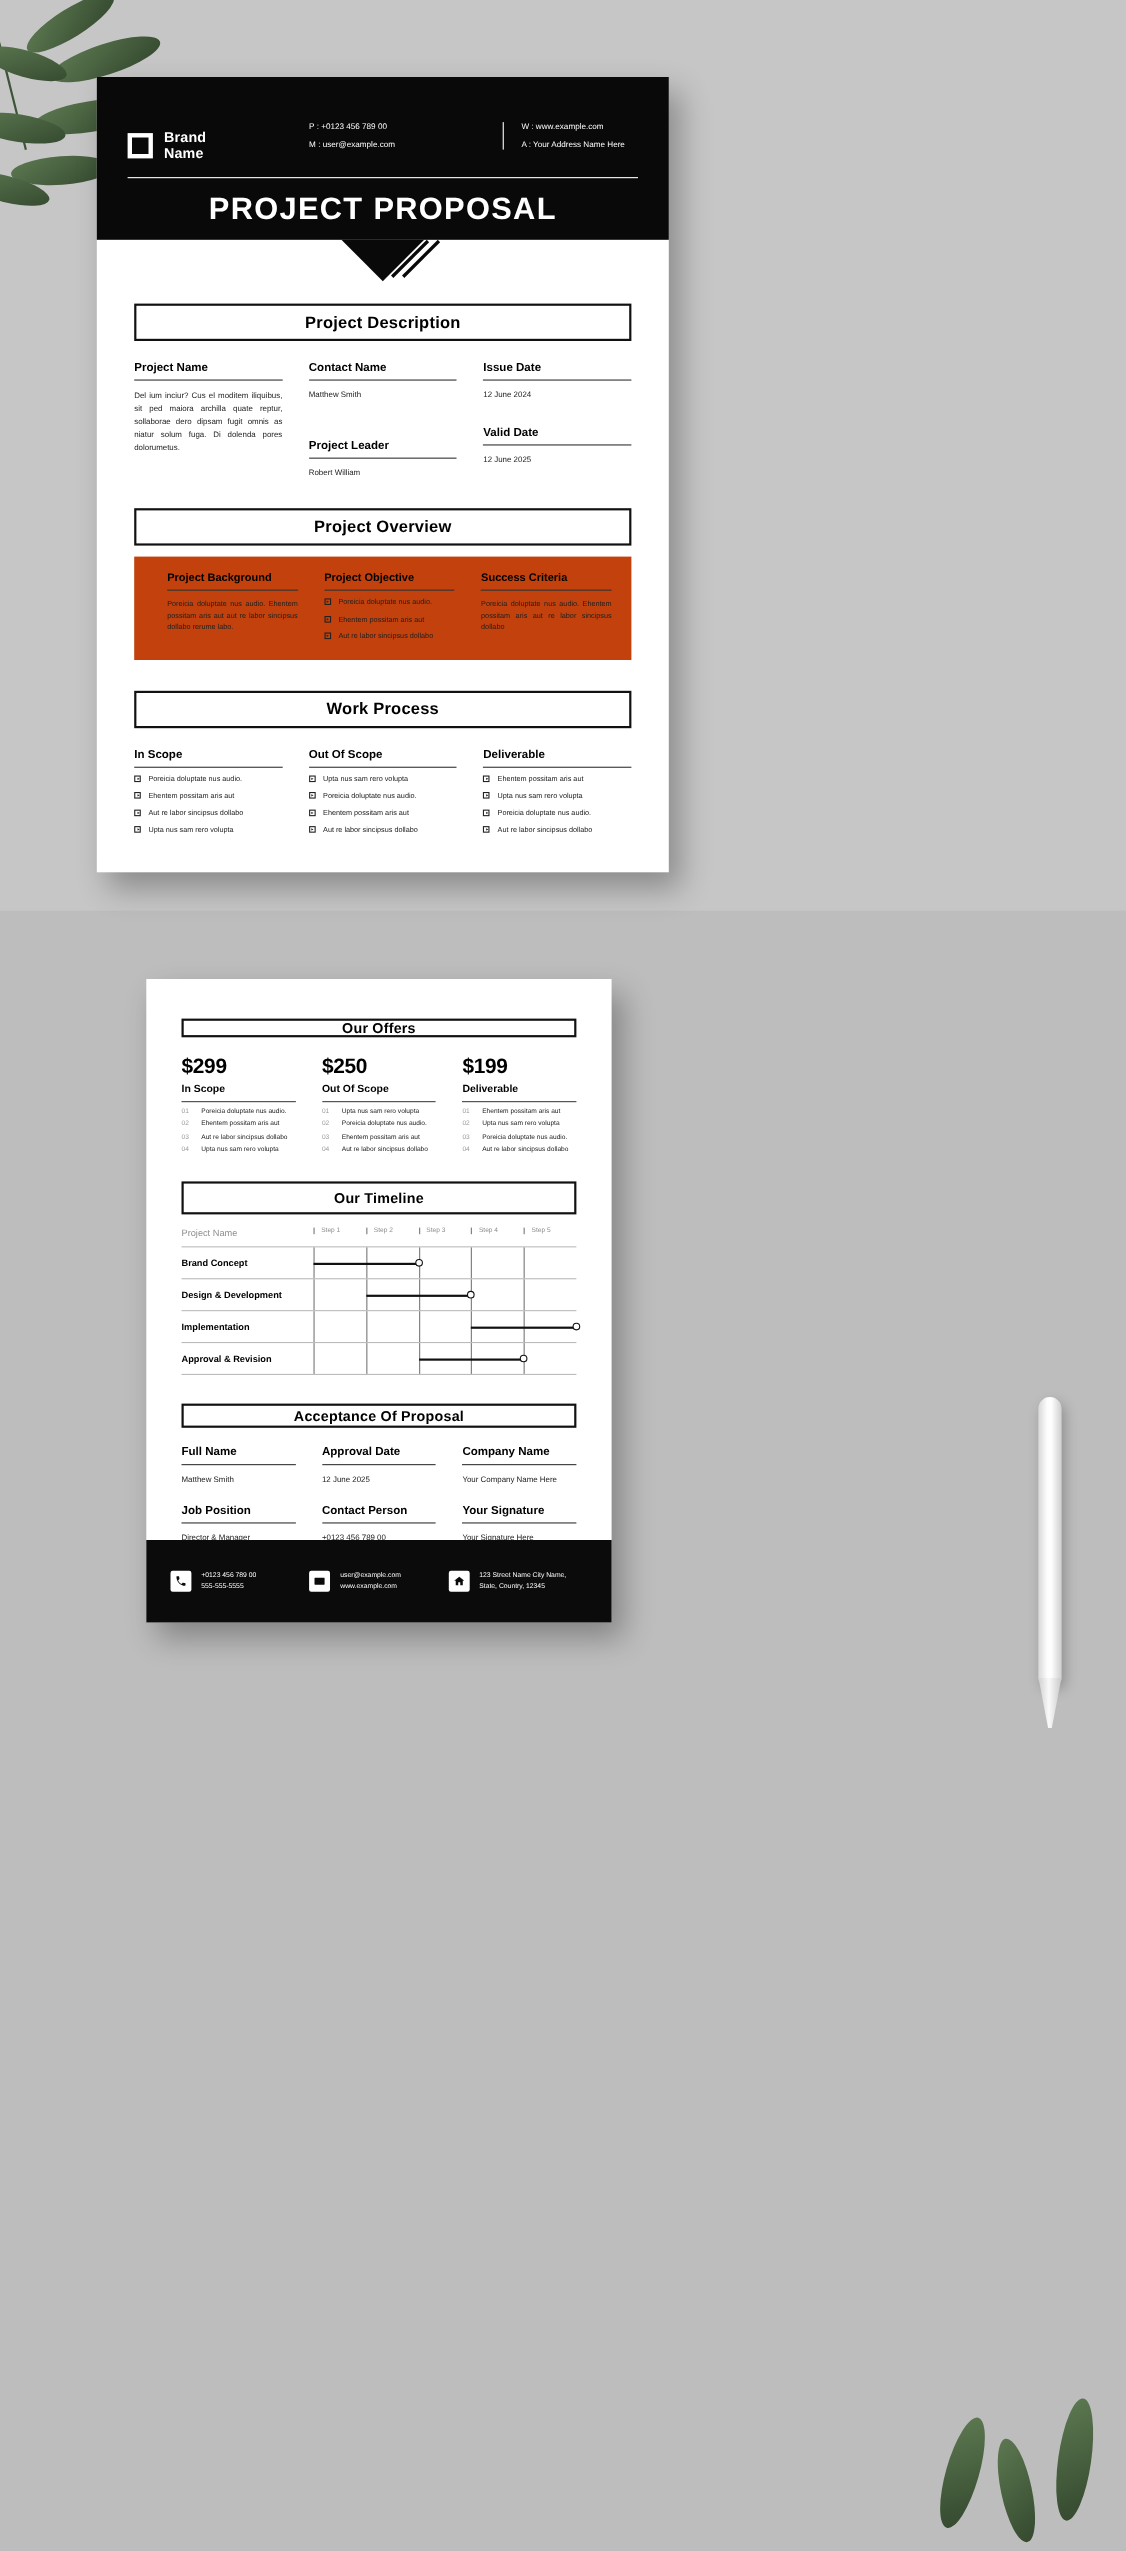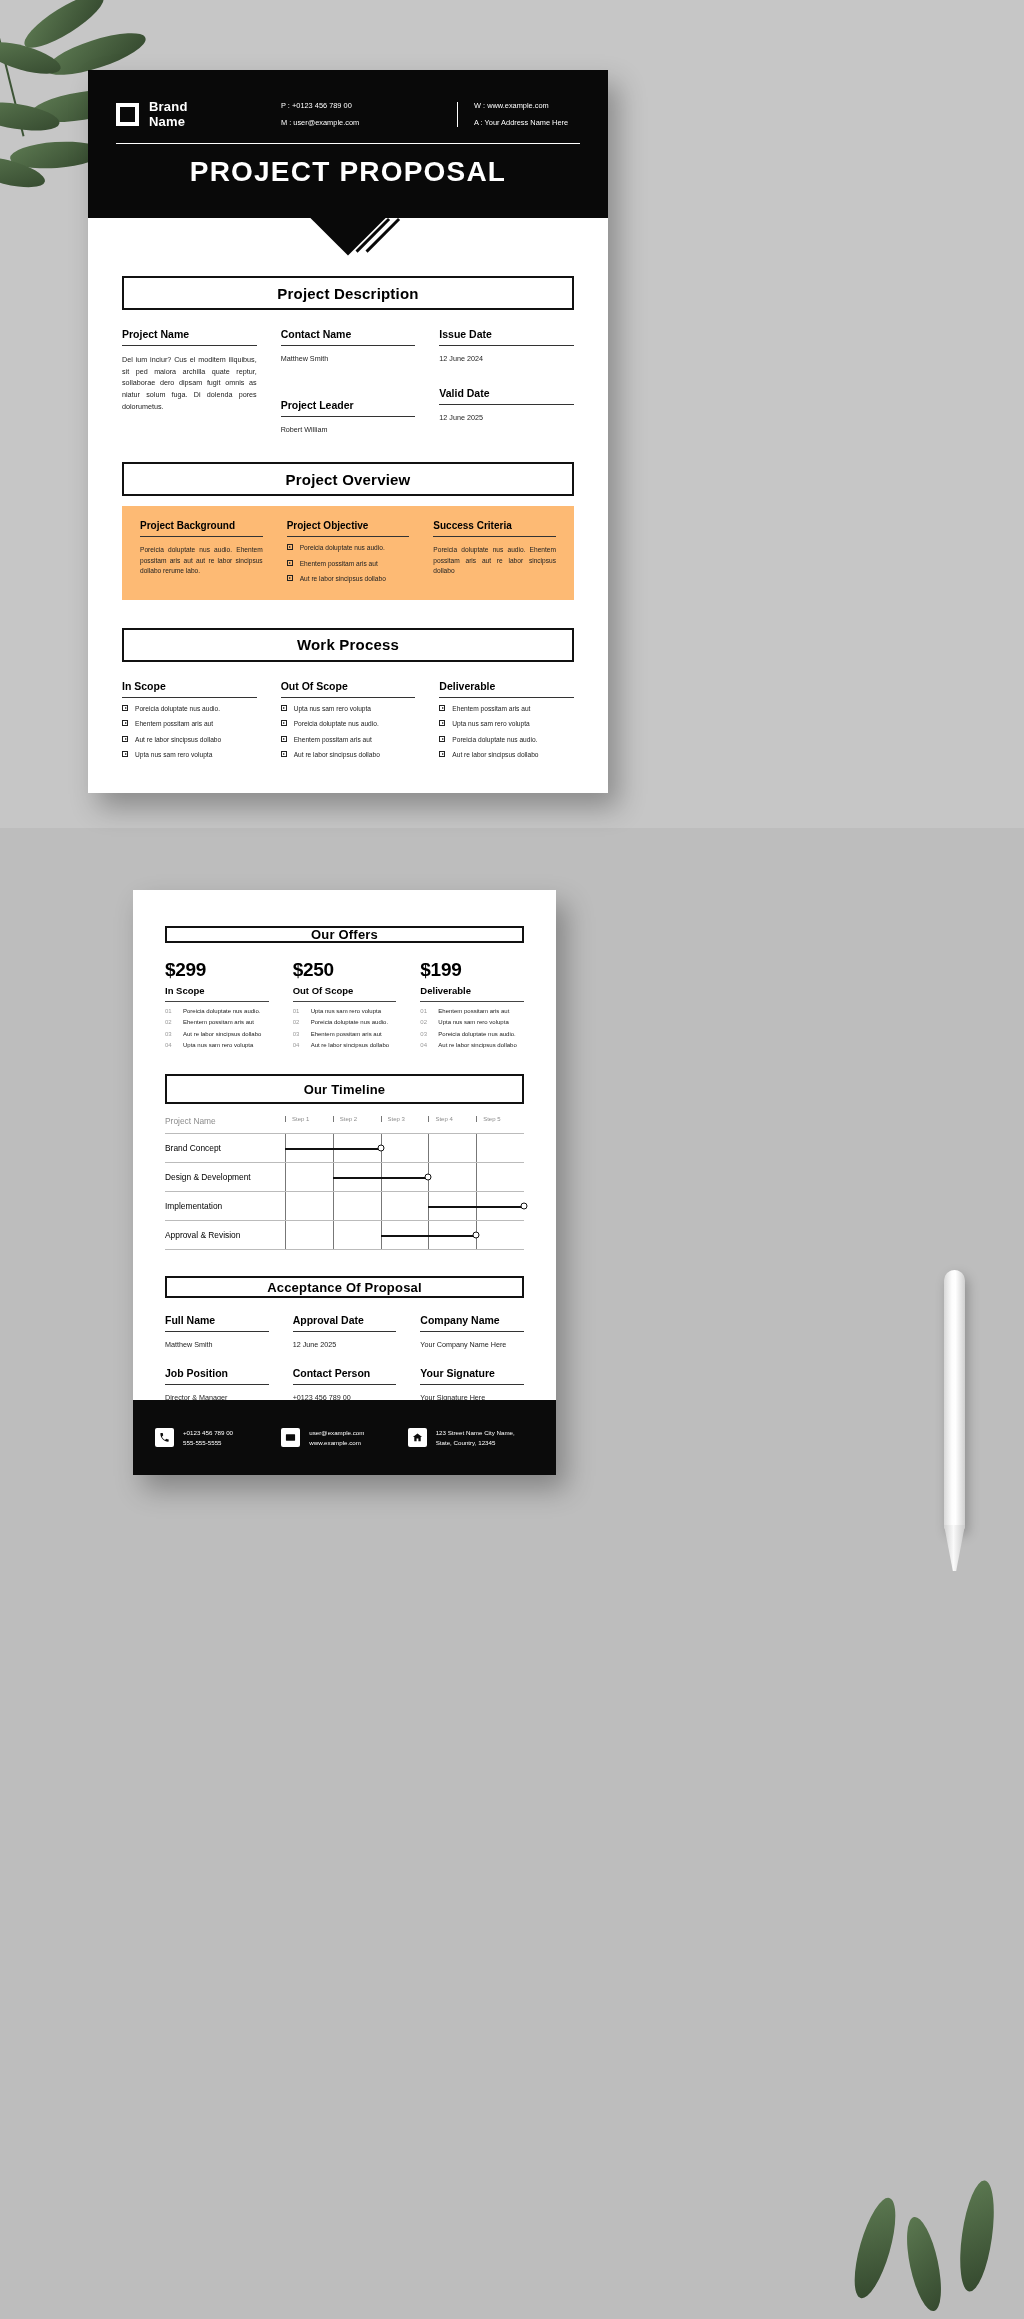--- a/index.html
+++ b/index.html
@@ -18,21 +18,21 @@
   .stem { position:absolute; background:#3d5436; }
 
   
   .page { position:absolute; background:#fff; box-shadow: 10px 14px 26px rgba(0,0,0,.30); }
   #page1 { left:88px; top:70px; width:520px; height:723px; }
   #page2 { left:133px; top:890px; width:423px; height:585px; }
 
   
   .hdr { background:#090909; color:#fff; padding:30px 28px 0 28px; height:148px; position:relative;}
   .hdr-top { display:flex; align-items:center; }
-  .brand { display:flex; align-items:center; gap:10px; width:165px; }
+  .brand { display:flex; align-items:center; gap:10px; width:165px;margin-top:18px; }
   .brand-sq { width:23px; height:23px; border:4px solid #fff; flex:none; }
   .brand-name { font-size:13px; font-weight:bold; line-height:1.12; letter-spacing:.2px;}
   .contact-cols { display:flex; flex:1; font-size:7.4px; line-height:1.1; }
   .cc { display:flex; flex-direction:column; gap:9px; }
   .cc1 { width:160px; }
   .divider-v { width:1px; background:#fff; margin:0 16px; align-self:stretch; }
   .hdr-rule { height:1px; background:#fff; margin:14px 0 0 0; }
   .hdr-title { text-align:center; font-size:28px; font-weight:bold; letter-spacing:1.2px; margin-top:12px; }
 
   
@@ -43,39 +43,39 @@
   
   .sec-title-box { border:2px solid #111; height:34px; display:flex; align-items:center; justify-content:center;
                    font-size:15px; font-weight:bold; letter-spacing:.2px; }
   .body1 { padding:0 34px; }
   .fld-label { font-size:10.5px; font-weight:bold; padding-bottom:5px; border-bottom:1.4px solid #333; }
   .fld-val { font-size:7.2px; color:#222; margin-top:8px; }
   .para { font-size:7.2px; line-height:1.62; color:#222; margin-top:8px; text-align:justify; }
   .cols3 { display:flex; gap:24px; }
   .cols3 > div { flex:1; }
 
-  .ov-panel { background:#fdba74; padding:14px 18px 16px 18px; }
+  .ov-panel { background:#c2410c; padding:14px 18px 16px 30px; }
   .ov-h { font-size:10px; font-weight:bold; padding-bottom:5px; border-bottom:1.4px solid #333; }
   .li { display:flex; gap:7px; font-size:6.6px; color:#222; margin-top:6px; line-height:1.45; }
   .bul { width:6px; height:6px; border:1px solid #222; flex:none; margin-top:1px; position:relative;}
   .bul:after{ content:""; position:absolute; left:1.5px; top:1.1px; width:0; height:0;
               border-top:1.4px solid transparent; border-bottom:1.4px solid transparent; border-left:2.4px solid #222;}
 
   
   .p2pad { padding:0 32px; }
   .price { font-size:19px; font-weight:bold; letter-spacing:-.3px; }
   .price-sub { font-size:9.5px; font-weight:bold; margin-top:4px; padding-bottom:5px; border-bottom:1.3px solid #444; }
   .nli { display:flex; gap:9px; font-size:6px; color:#222; margin-top:5.5px; }
   .nli .n { color:#9a9a9a; width:9px; flex:none; }
 
   
   .tl { margin-top:12px; }
   .tl-head { display:flex; font-size:6px; color:#8d8d8d; padding-bottom:7px; border-bottom:1px solid #bbb; }
   .tl-row { display:flex; align-items:center; height:29px; border-bottom:1px solid #bbb; position:relative; }
-  .tl-name { width:120px; font-size:8.4px; font-weight:normal; flex:none; }
+  .tl-name { width:120px; font-size:8.4px; font-weight:bold; flex:none; }
   .tl-grid { flex:1; display:flex; height:100%; position:relative; }
   .tl-cell { flex:1; border-left:1px solid #777; }
   .tl-bar { position:absolute; height:1.6px; background:#111; top:50%; }
   .tl-dot { position:absolute; width:7px; height:7px; border:1.6px solid #111; border-radius:50%;
             background:#fff; top:50%; transform:translate(-50%,-50%); }
 
   
   .ftr { position:absolute; left:133px; top:1400px; width:423px; height:75px; background:#0b0b0b; color:#fff;
          display:flex; align-items:center; padding:0 22px; gap:0; }
   .fi { display:flex; align-items:center; gap:9px; flex:1; }

